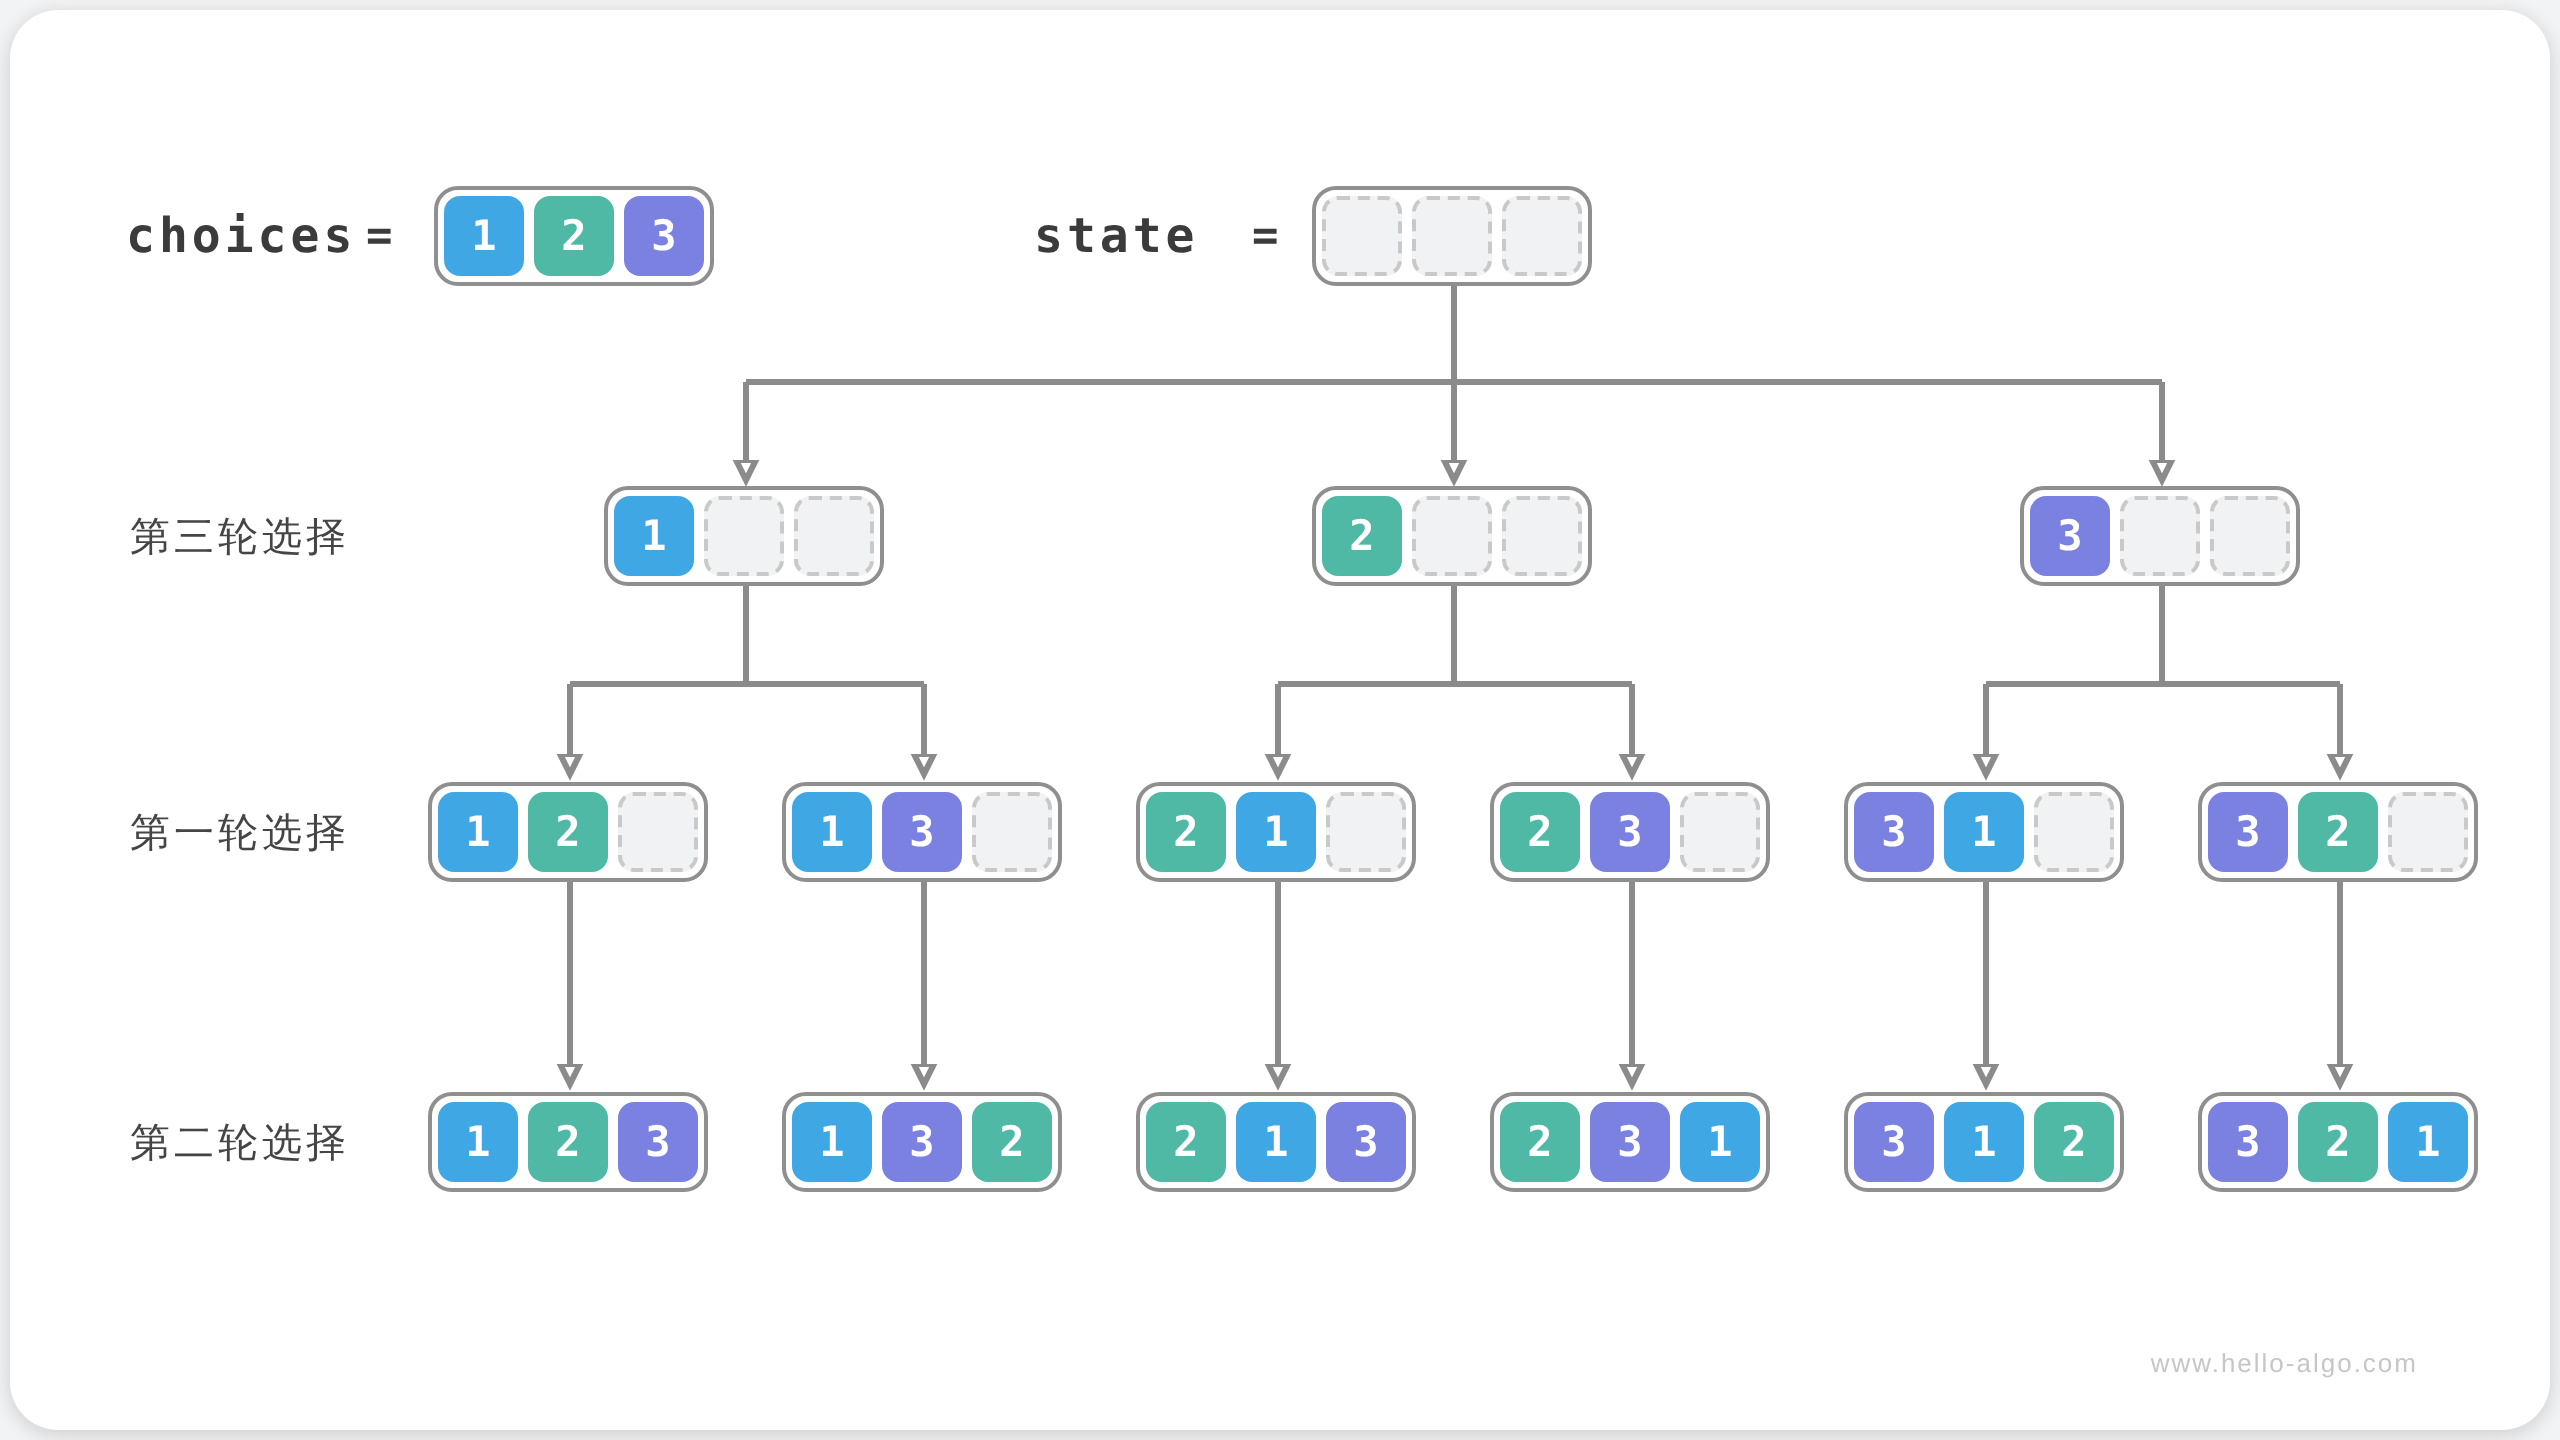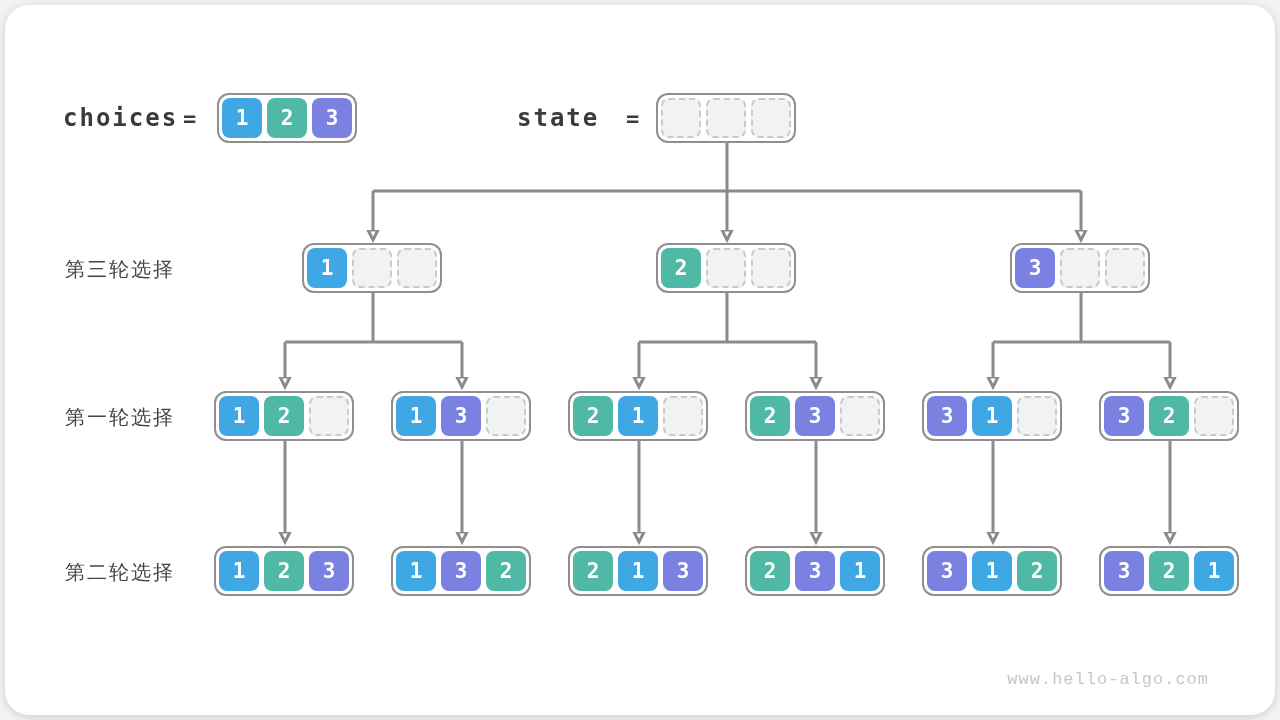--- a/index.html
+++ b/index.html
@@ -19,21 +19,21 @@
     color:#454545;letter-spacing:2px;line-height:26px;}
 
   .abox{position:absolute;display:flex;gap:5px;padding:3px;background:#ffffff;
     border:2px solid #8f8f8f;border-radius:12px;box-sizing:content-box;}
   .cell{width:40px;height:40px;border-radius:8px;display:flex;align-items:center;
     justify-content:center;font-family:"DejaVu Sans Mono",monospace;font-weight:bold;
     font-size:21px;color:#ffffff;box-sizing:border-box;}
   .cell.empty{background:#f1f2f3;border:2px dashed #c9c9c9;}
 
   .watermark{position:absolute;right:66px;bottom:26px;
-    font-family:Liberation Mono, monospace;font-size:17px;letter-spacing:1px;
+    font-family:Liberation Sans, sans-serif;font-size:13px;letter-spacing:1px;
     color:#c6c6c6;}
 </style>
 </head>
 <body>
 
 <div class="card">
 <div class="stage">
 
   <svg class="connectors" width="1280" height="720">
     <defs>

